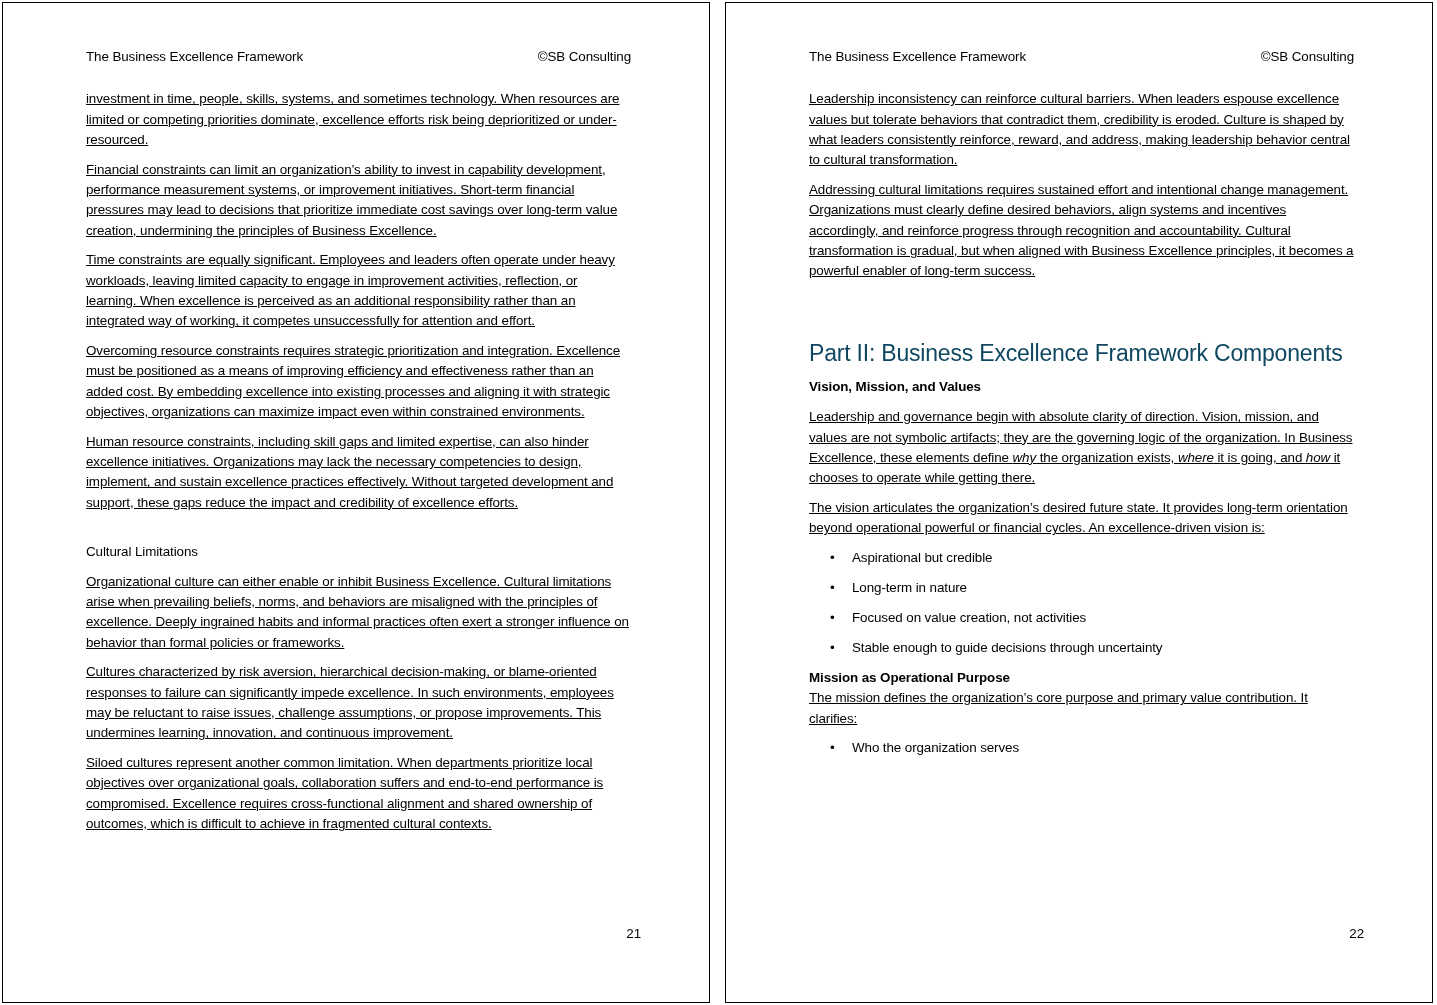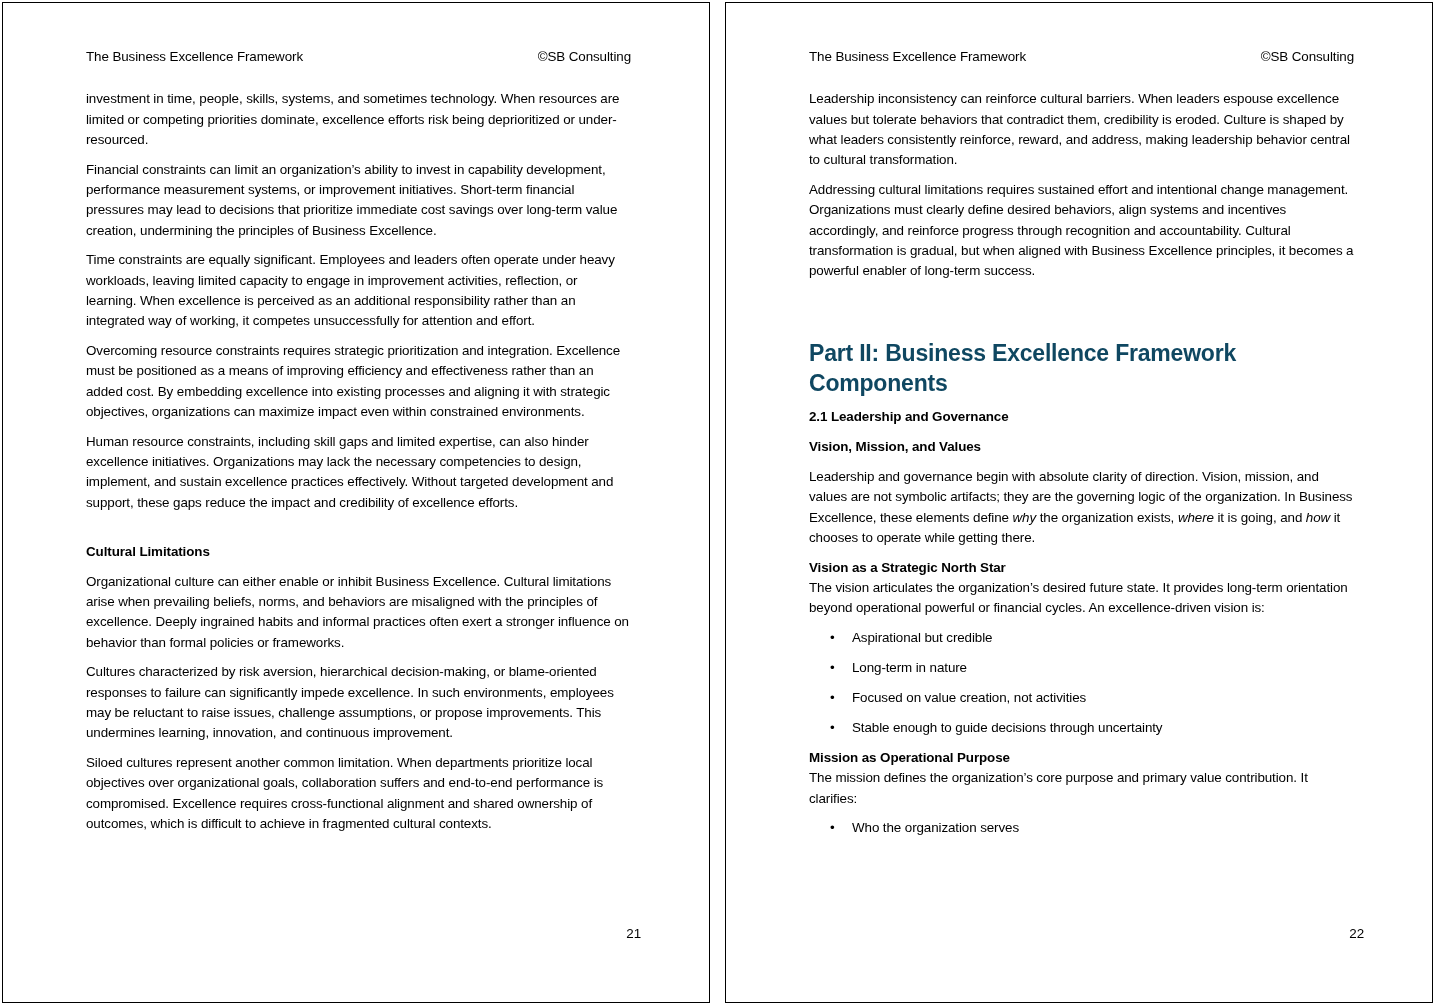--- a/index.html
+++ b/index.html
@@ -25,30 +25,30 @@
     padding: 44px 78px 0 83px;
     font-size: 13.4px;
     line-height: 20.3px;
     letter-spacing: -0.1px;
   }
   .page-header {
     display: flex;
     justify-content: space-between;
     margin-bottom: 22px;
   }
-  .page p { margin: 0 0 9.5px 0; }
+  .page p { margin: 0 0 9.5px 0; text-decoration: underline; }
   .section-heading {
     font-size: 13.4px;
-    font-weight: bold;
+    font-weight: normal;
     margin: 29px 0 9.5px 0;
   }
   .part-heading {
     font-size: 23px;
     line-height: 30px;
-    font-weight: 700;
+    font-weight: 400;
     color: #0F4761;
     margin: 57px 0 9px 0;
     letter-spacing: -0.2px;
   }
   .sub-heading {
     font-size: 13.4px;
     font-weight: bold;
     margin: 0 0 9.5px 0;
   }
   .run-heading {
@@ -109,27 +109,25 @@
     <header class="page-header">
       <span>The Business Excellence Framework</span>
       <span>©SB Consulting</span>
     </header>
 
     <p>Leadership inconsistency can reinforce cultural barriers. When leaders espouse excellence values but tolerate behaviors that contradict them, credibility is eroded. Culture is shaped by what leaders consistently reinforce, reward, and address, making leadership behavior central to cultural transformation.</p>
     <p>Addressing cultural limitations requires sustained effort and intentional change management. Organizations must clearly define desired behaviors, align systems and incentives accordingly, and reinforce progress through recognition and accountability. Cultural transformation is gradual, but when aligned with Business Excellence principles, it becomes a powerful enabler of long-term success.</p>
 
     <h1 class="part-heading">Part II: Business Excellence Framework Components</h1>
 
-    <h2 class="sub-heading">2.1 Leadership and Governance</h2>
 
     <h3 class="sub-heading">Vision, Mission, and Values</h3>
 
     <p>Leadership and governance begin with absolute clarity of direction. Vision, mission, and values are not symbolic artifacts; they are the governing logic of the organization. In Business Excellence, these elements define <em>why</em> the organization exists, <em>where</em> it is going, and <em>how</em> it chooses to operate while getting there.</p>
 
-    <h3 class="run-heading">Vision as a Strategic North Star</h3>
     <p>The vision articulates the organization’s desired future state. It provides long-term orientation beyond operational powerful or financial cycles. An excellence-driven vision is:</p>
 
     <ul class="bullets">
       <li>
         <span class="bullet">•</span>
         <span>Aspirational but credible</span>
       </li>
       <li>
         <span class="bullet">•</span>
         <span>Long-term in nature</span>

